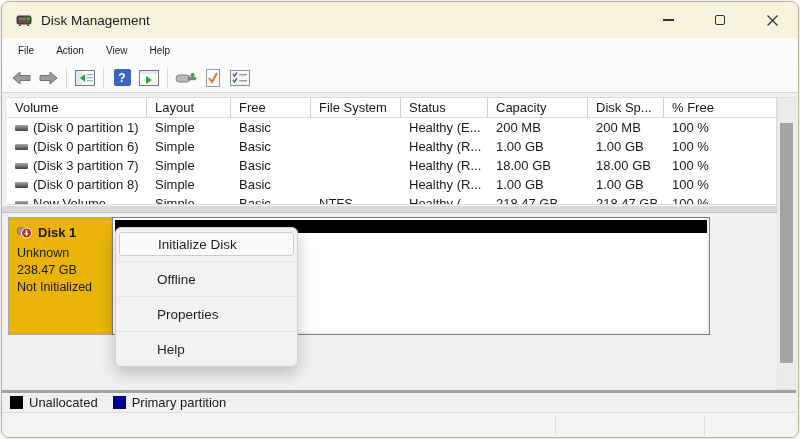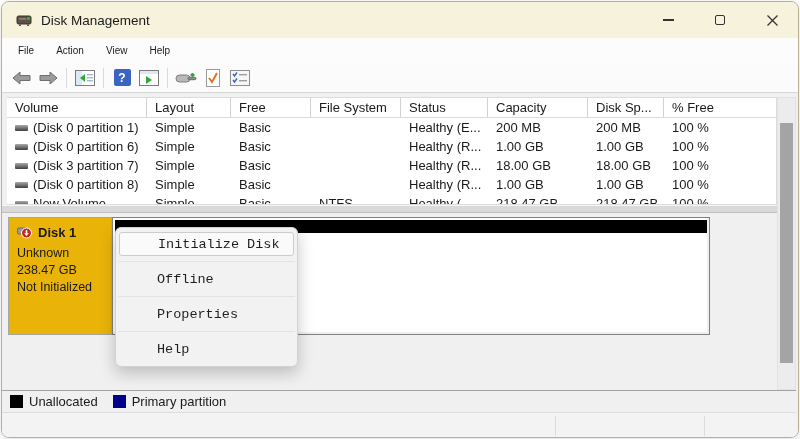--- a/index.html
+++ b/index.html
@@ -54,31 +54,31 @@
   .diskcard .line { margin-top:3px; }
 
   .diskrect { position:absolute; left:110px; top:124px; width:598px; height:118px;
               background:#fff; border:1px solid #808080; box-shadow:inset -2px -2px 0 #efefef; padding:2px; }
   .unalloc-bar { height:13px; background:#000; }
 
   
   .ctxmenu { position:absolute; left:113px; top:134px; width:183px; background:#f2f2f2;
              border:1px solid #d2d2d2; border-radius:6px; padding:4px 0 5px 0;
              box-shadow:0 6px 16px rgba(0,0,0,.22); z-index:10; font-size:13.5px; color:#1f1f1f; }
-  .ctxitem { height:24px; display:flex; align-items:center; padding-left:38px; margin:0 3px; border-radius:3px;font-family:Liberation Mono, monospace; }
+  .ctxitem { height:24px; display:flex; align-items:center; padding-left:38px; margin:0 3px; border-radius:3px; }
   .ctxitem.hl { background:#fafafa; border:1px solid #cccccc; }
   .ctxsep { height:1px; background:#e3e3e3; margin:5px 2px; }
 
   
   .vscroll { position:absolute; left:775px; top:4px; width:19px; height:293px; background:#ececec; border:1px solid #e2e2e2; }
   .vthumb { position:absolute; left:2px; top:25px; width:13px; height:240px; background:#a4a4a4; }
 
   
   .legend { position:absolute; left:0; top:297px; width:794px; height:22px; background:#f0f0f0;
-            border-top:1px solid #a3a3a3; display:flex; align-items:center; padding-left:8px;
+            border-top:3px solid #a3a3a3; display:flex; align-items:center; padding-left:8px;
             font-size:13px; color:#1a1a1a; }
   .swatch { width:13px; height:13px; margin-right:6px; flex:0 0 auto; }
   .sw-black { background:#000000; }
   .sw-blue  { background:#00008b; margin-left:15px; }
 
   
   .statusbar { position:absolute; left:0; top:319px; width:794px; height:27px; background:#f3f3f3;
                border-top:1px solid #dddddd; }
   .ssep { position:absolute; top:3px; width:1px; height:20px; background:#dcdcdc; }
 </style>

